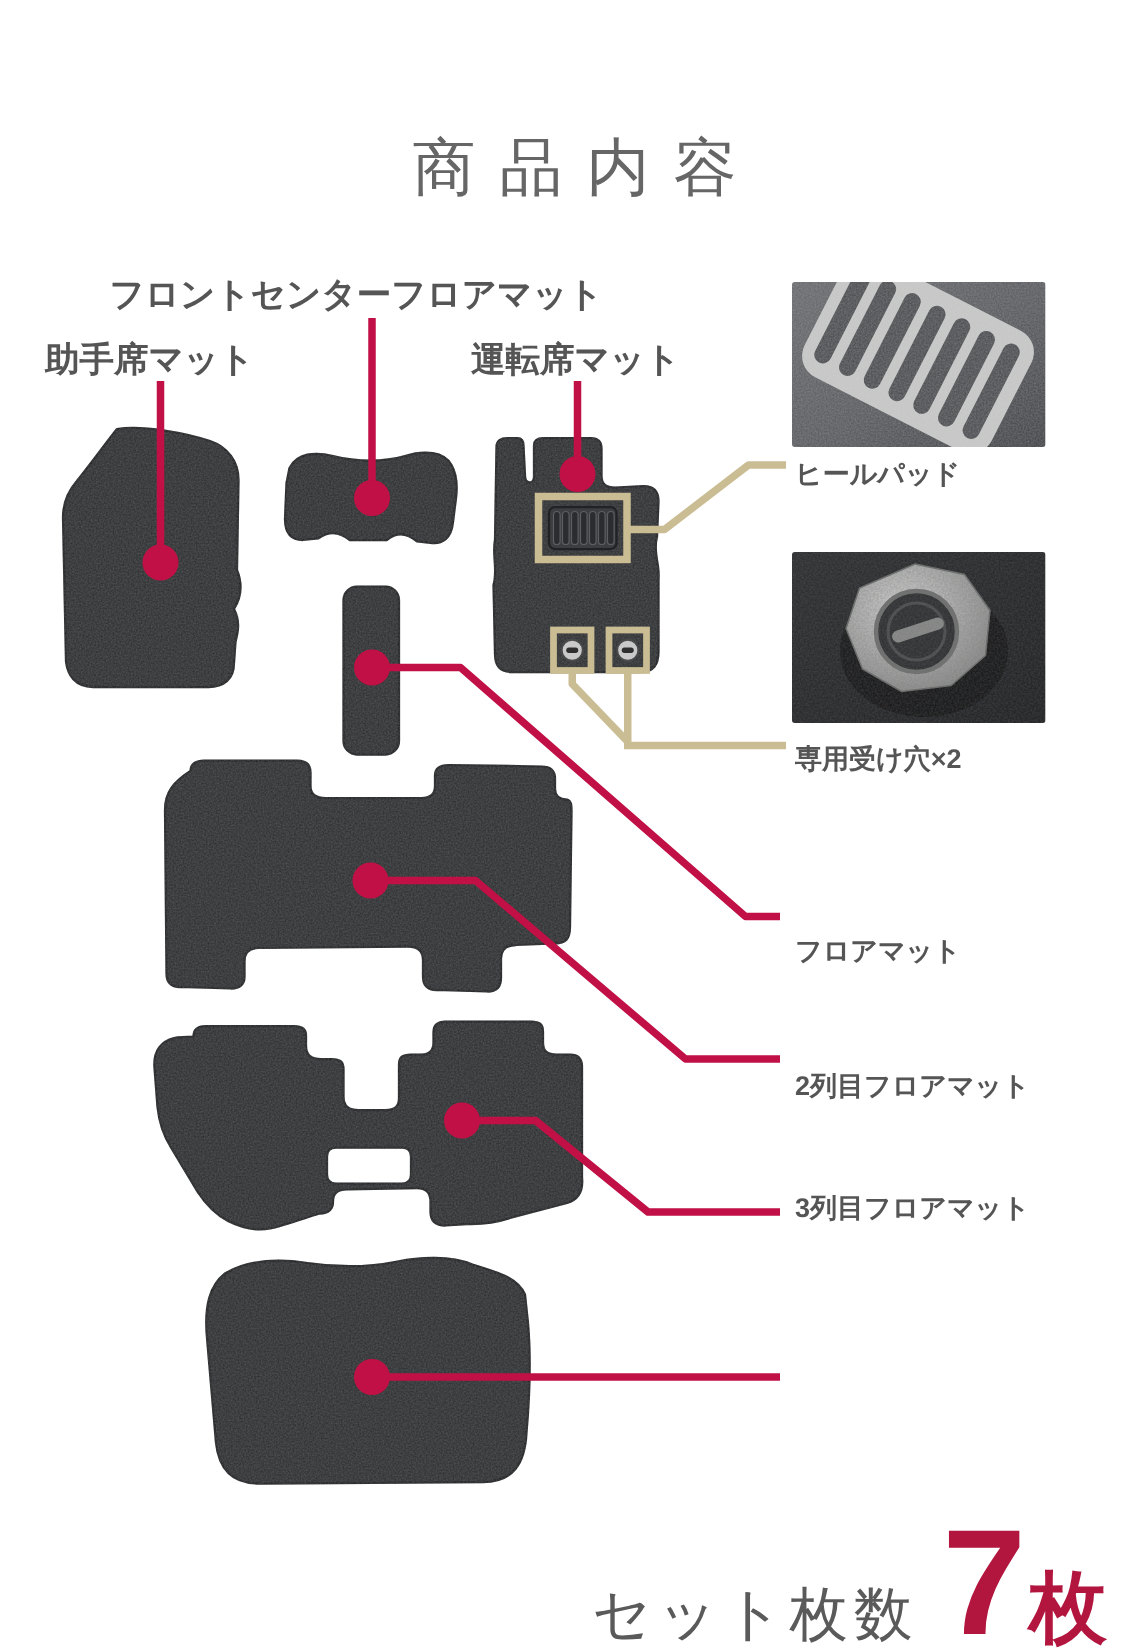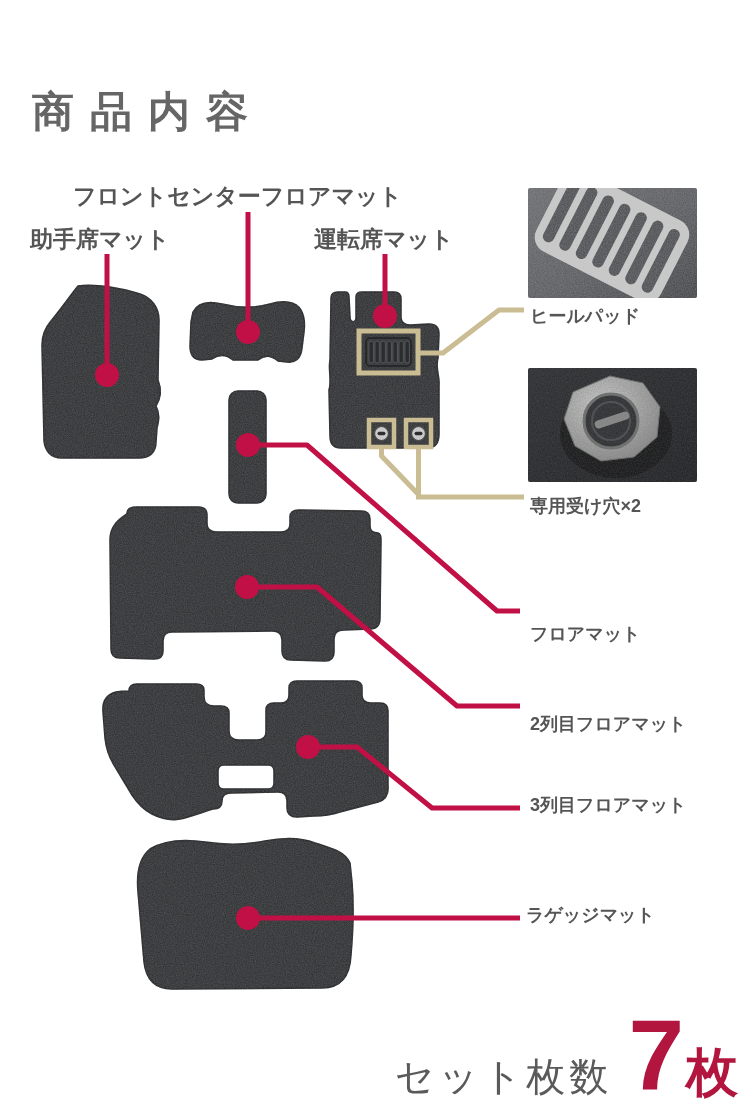--- a/index.html
+++ b/index.html
@@ -4,22 +4,22 @@
 <style>
   html,body{margin:0;padding:0;background:#fff;}
   #stage{
     position:relative;width:750px;height:1100px;background:#ffffff;overflow:hidden;
     font-family:"Liberation Sans","DejaVu Sans",sans-serif;color:#595959;
   }
   #art{position:absolute;left:0;top:0;}
   .lbl{position:absolute;font-size:23px;font-weight:600;color:#555555;line-height:1.2;white-space:nowrap;}
   .lbl.small{font-size:18px;}
   #title{
-    position:absolute;left:0;right:0;top:84px;text-align:left;
-    font-size:42px;font-weight:700;color:#666666;letter-spacing:16px;padding-left:32px;
+    position:absolute;left:0;right:0;top:84px;text-align:center;
+    font-size:42px;font-weight:400;color:#666666;letter-spacing:16px;padding-left:32px;
   }
   #walkthrough-label{white-space:normal;width:190px;line-height:33px;}
   #footer{
     position:absolute;right:12px;top:998px;display:flex;align-items:baseline;
   }
   #footer .set-label{font-size:39px;font-weight:500;color:#5a5a5a;letter-spacing:4px;margin-right:16px;}
   #footer .count-number{font-size:100px;font-weight:700;color:#b2153e;letter-spacing:0;}
   #footer .count-unit{font-size:52px;font-weight:700;color:#b2153e;margin-left:2px;}
 </style>
 </head>
@@ -194,21 +194,20 @@
   <div class="lbl small" style="left:530px;top:306px;">ヒールパッド</div>
   <div class="lbl small" style="left:530px;top:484px;margin-top:12px;">専用受け穴×2</div>
 
   <div class="lbl small" id="walkthrough-label" style="left:530px;top:585px;">
     <br>
     <span>フロアマット</span>
   </div>
 
   <div class="lbl small" style="left:530px;top:714px;">2列目フロアマット</div>
   <div class="lbl small" style="left:530px;top:795px;">3列目フロアマット</div>
-  <div class="lbl small" style="left:526px;top:905px;">ラゲッジマット</div>
 
   <div id="footer">
     <span class="set-label">セット枚数</span>
     <span class="count-number">7</span>
     <span class="count-unit">枚</span>
   </div>
 
 </div>
 
 </body></html>

